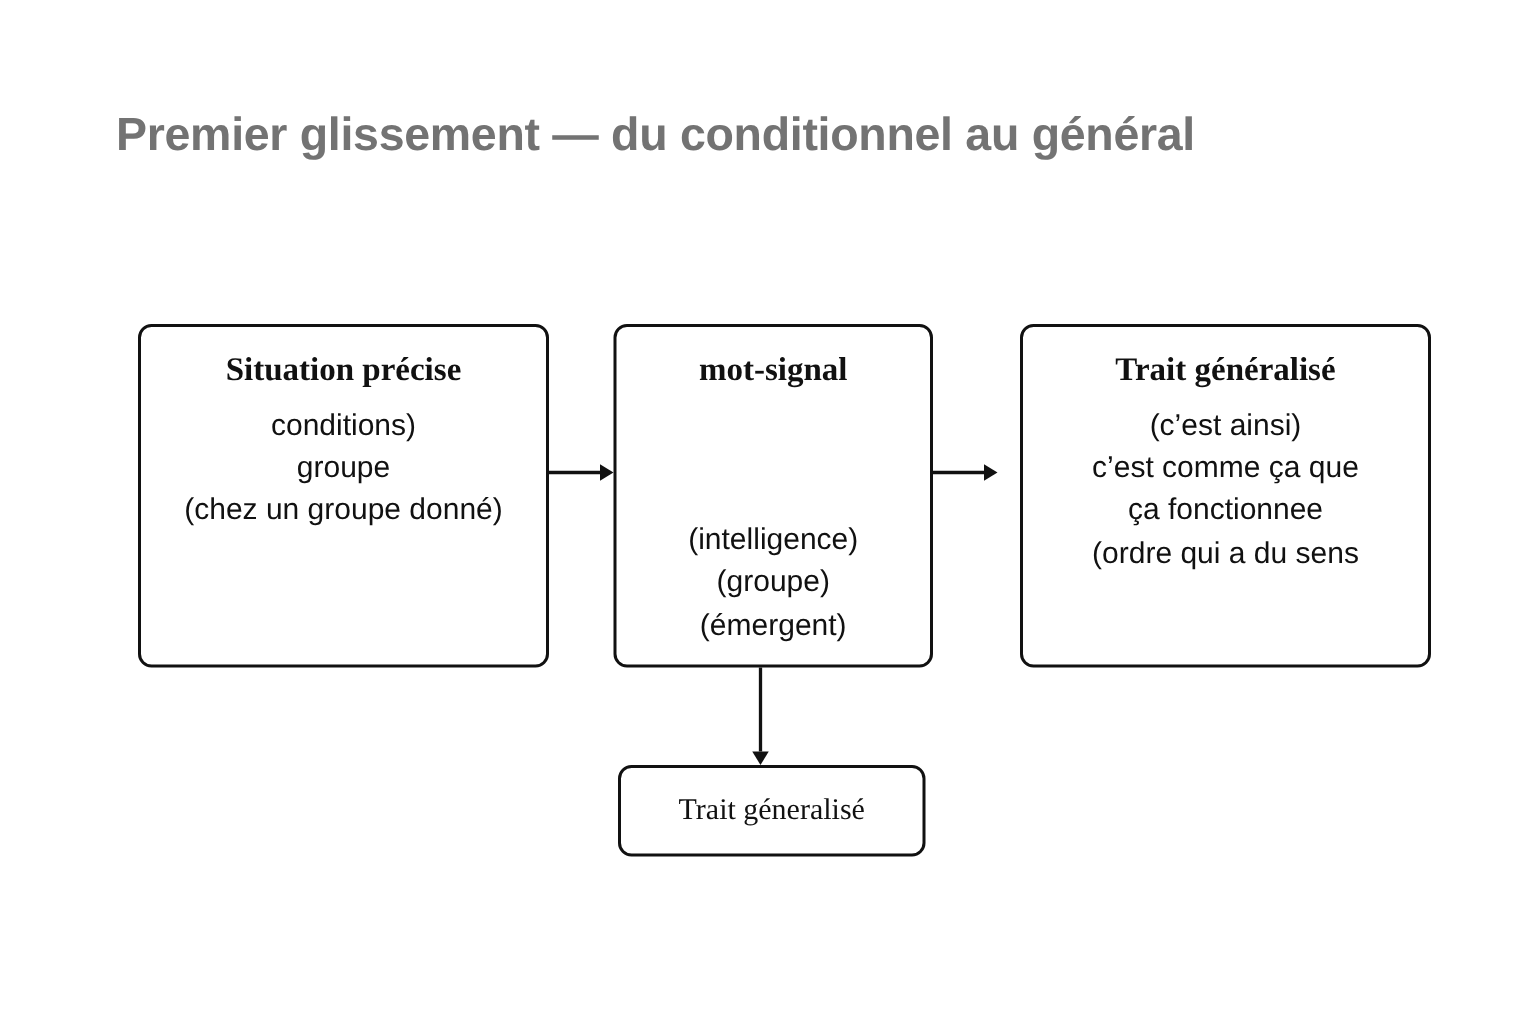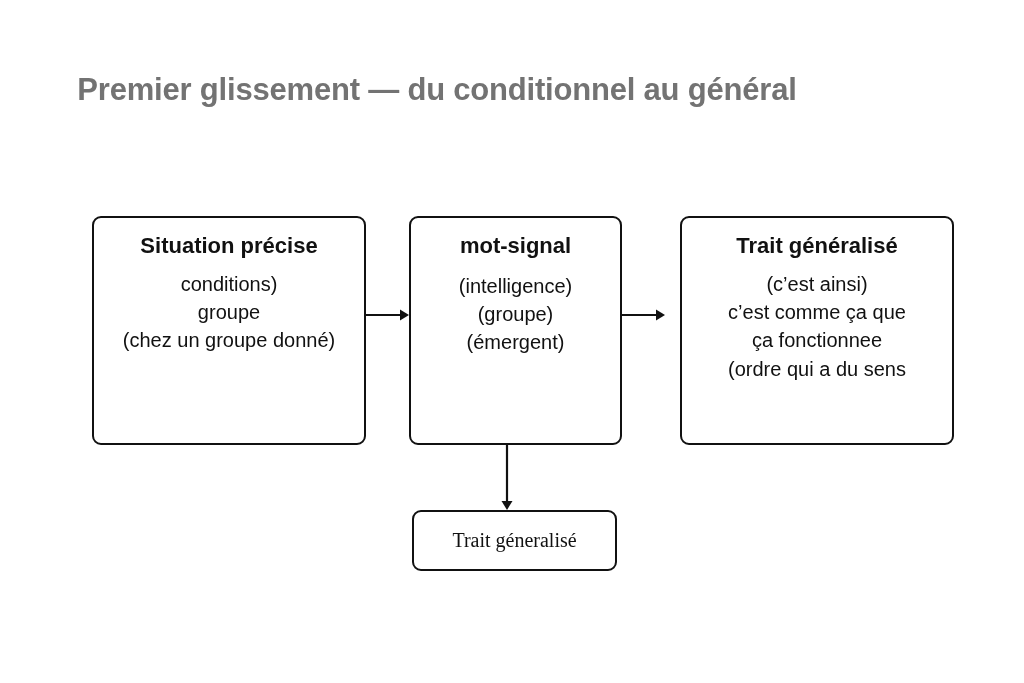--- a/index.html
+++ b/index.html
@@ -41,20 +41,21 @@
     align-items: center;
     justify-content: flex-start;
     padding: 14px 10px 12px 10px;
   }
   .node-heading {
     font-size: 22px;
     font-weight: bold;
     line-height: 1.25;
     text-align: center;
     margin-bottom: 10px;
+    font-family: Liberation Serif, serif;
   }
   .node-lines {
     font-size: 20px;
     line-height: 1.42;
     text-align: center;
     font-weight: normal;
   }
 
   
   #node-situation {
@@ -62,20 +63,21 @@
     top: 216px;
     width: 274px;
     height: 229px;
   }
   
   #node-motsignal {
     left: 409px;
     top: 216px;
     width: 213px;
     height: 229px;
+    justify-content: space-between;
   }
   #node-motsignal .node-heading { margin-bottom: 12px; }
   
   #node-trait-general {
     left = 0;
     left: 680px;
     top: 216px;
     width: 274px;
     height: 229px;
   }

